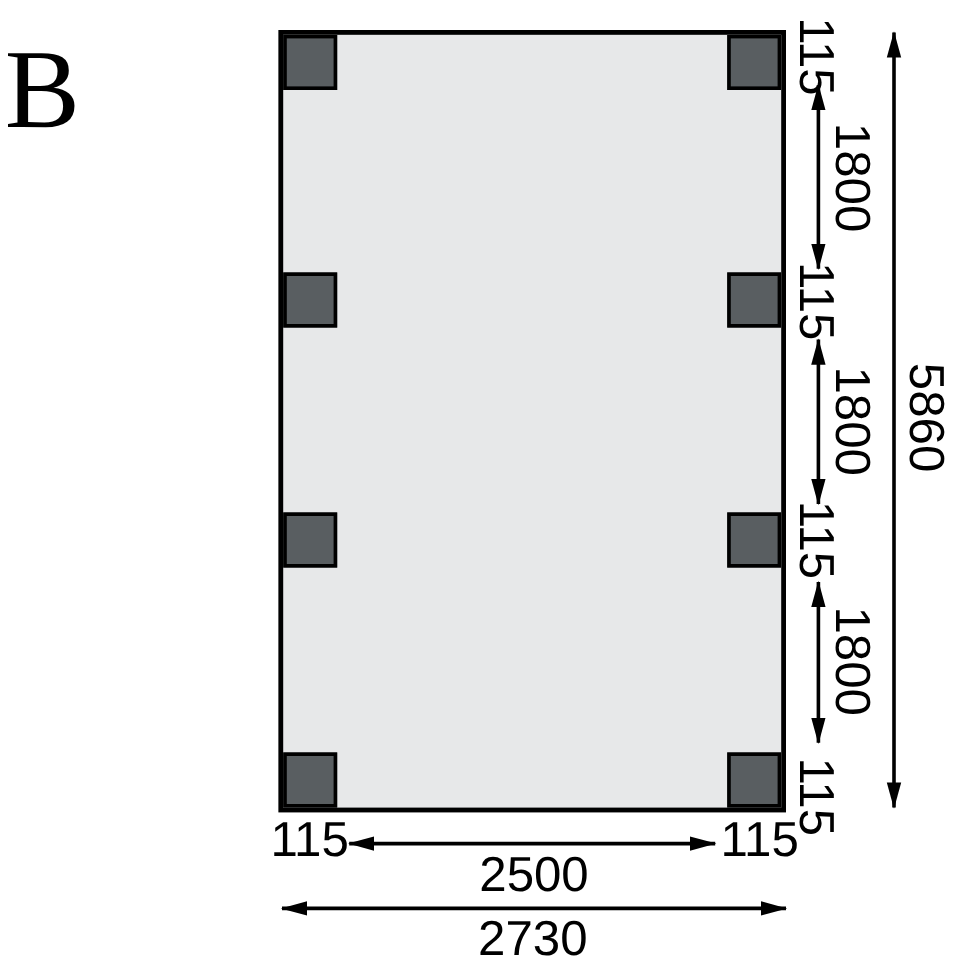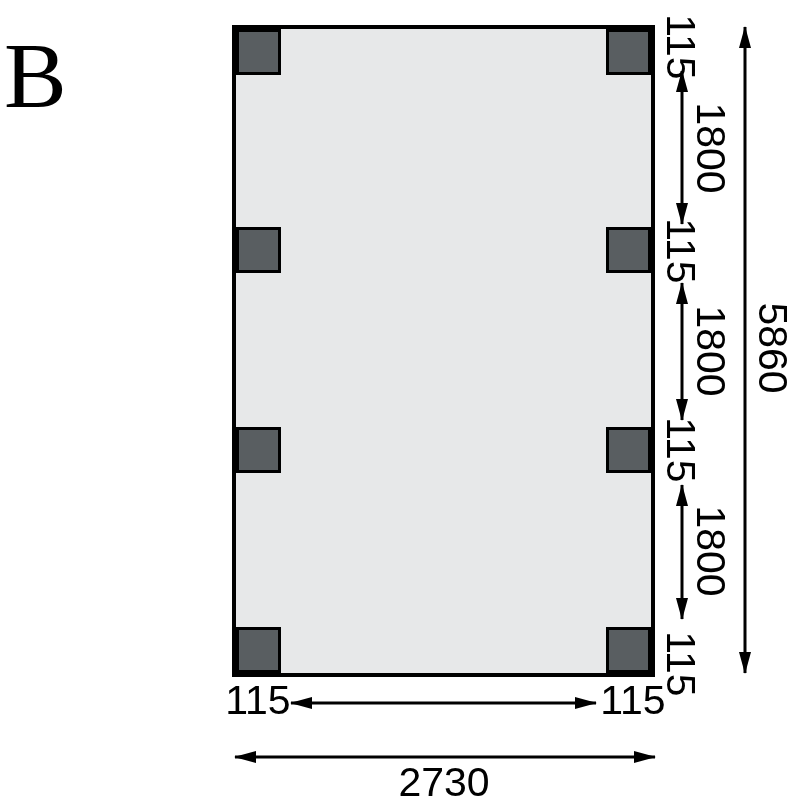--- a/index.html
+++ b/index.html
@@ -103,16 +103,17 @@
   <span class="dim rot" style="left:680px; top:47px;">115</span>
   <span class="dim rot" style="left:710px; top:148px;">1800</span>
   <span class="dim rot" style="left:680px; top:251px;">115</span>
   <span class="dim rot" style="left:710px; top:351px;">1800</span>
   <span class="dim rot" style="left:680px; top:450px;">115</span>
   <span class="dim rot" style="left:710px; top:551px;">1800</span>
   <span class="dim rot" style="left:680px; top:664px;">115</span>
   <span class="dim rot" style="left:772px; top:348px;">5860</span>
 
   <span class="dim" style="left:258px; top:700px;">115</span>
+  <span class="dim" style="left:445px; top:729px;">2500</span>
   <span class="dim" style="left:633px; top:700px;">115</span>
   <span class="dim" style="left:444px; top:782px;">2730</span>
 
 </div>
 
 </body></html>

